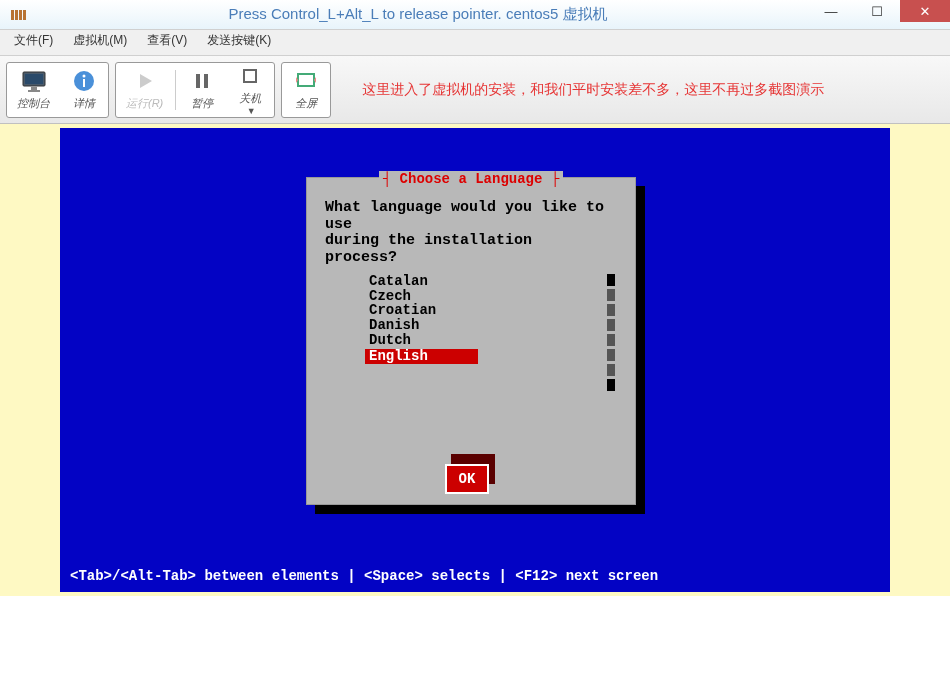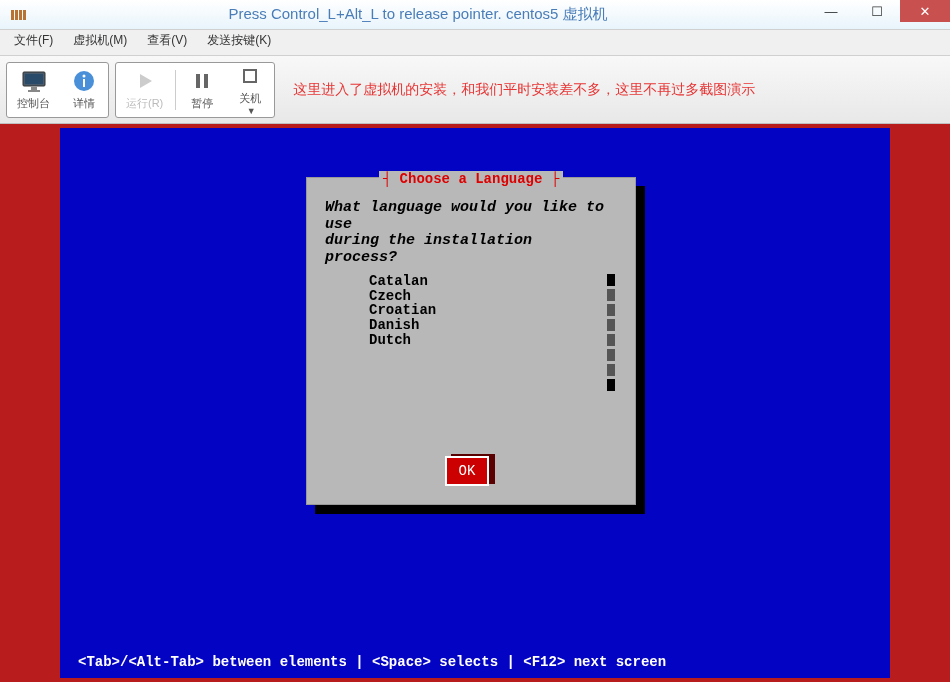--- a/index.html
+++ b/index.html
@@ -9,45 +9,45 @@
     .titlebar-icon { width: 18px; height: 14px; margin-left: 10px; }
     .titlebar-title { flex: 1; text-align: center; color: #4a7db8; font-size: 15px; }
     .titlebar-controls { display: flex; height: 100%; }
     .titlebar-btn { width: 46px; height: 22px; display: flex; align-items: center; justify-content: center; cursor: pointer; font-size: 13px; color: #333; }
     .titlebar-btn.close { background: #c8504f; color: #fff; width: 50px; }
     
     .menubar { height: 26px; background: #f0f0f0; display: flex; align-items: flex-start; padding: 0 4px; font-size: 12px; color: #333; border-bottom: 1px solid #d0d0d0; }
     .menu-item { padding: 2px 10px; cursor: pointer; }
     
     .toolbar { height: 68px; background: linear-gradient(to bottom, #f8f8f8, #e8e8e8); display: flex; align-items: center; padding: 0 6px; border-bottom: 1px solid #c0c0c0; }
-    .tool-group { display: flex; align-items: center; border: 1px solid #999; border-radius: 3px; background: #fff; margin-right: 6px; height: 56px; }
+    .tool-group { display: flex; align-items: center; border: 1px solid #999; border-radius: 3px; background: #fff; margin-right: 6px; height: 56px; font-style: italic; }
     .tool-btn { display: flex; flex-direction: column; align-items: center; justify-content: center; padding: 4px 10px; cursor: pointer; font-size: 11px; color: #555; min-width: 48px; }
     .tool-btn.disabled { color: #bbb; }
     .tool-icon { width: 26px; height: 26px; margin-bottom: 2px; display: flex; align-items: center; justify-content: center; }
     .divider { width: 1px; height: 40px; background: #ccc; margin: 0 2px; }
-    .toolbar-annotation { color: #e63434; font-size: 14px; margin-left: 12px; flex: 1; }
+    .toolbar-annotation { color: #e63434; font-size: 14px; margin-left: 25px; flex: 1; }
     
-    .vm-screen { width: 950px; height: 558px; background: #b91c1c; position: relative; padding: 4px 60px 4px 60px; }
+    .vm-screen { width: 950px; height: 472px; background: #fef9c3; position: relative; padding: 4px 60px 4px 60px; }
     .bluescreen { width: 100%; height: 100%; background: #0303c4; position: relative; font-family: "Courier New", monospace; }
     
     .dialog-shadow { position: absolute; left: 255px; top: 58px; width: 330px; height: 328px; background: #000; }
     .dialog { position: absolute; left: 246px; top: 49px; width: 330px; height: 328px; background: #b8b8b8; border: 1px solid #999; }
     .dialog-title-wrap { text-align: center; margin-top: -8px; }
     .dialog-title { display: inline-block; background: #b8b8b8; color: #d00; font-weight: bold; font-size: 14px; padding: 0 4px; font-family: "Courier New", monospace; }
-    .dialog-text { color: #000; font-size: 15px; padding: 12px 26px 8px 18px; font-family: "Courier New", monospace; font-weight: bold; line-height: 1.1; font-style: italic; }
+    .dialog-text { color: #000; font-size: 15px; padding: 12px 26px 8px 18px; font-family: "Courier New", monospace; font-weight: bold; line-height: 1.1; }
     .lang-list { margin: 0 40px 0 58px; position: relative; }
     .lang-item { color: #000; font-size: 14px; font-family: "Courier New", monospace; font-weight: bold; line-height: 1.05; padding: 0 4px; }
     .lang-item.selected { background: #c00; color: #fff; display: inline-block; padding-right: 50px; }
     .scroll-track { position: absolute; right: -22px; top: 0; width: 10px; height: 126px; }
     .scroll-tick { width: 8px; height: 12px; background: #555; margin-bottom: 3px; }
     
     .ok-btn-shadow { position: absolute; left: 144px; top: 276px; width: 44px; height: 30px; background: #5a0000; }
-    .ok-btn { position: absolute; left: 138px; top: 278px; width: 44px; height: 30px; background: #c00; color: #fff; font-family: "Courier New", monospace; font-weight: normal; font-size: 14px; display: flex; align-items: center; justify-content: center; border: 2px solid #fff; cursor: pointer; }
+    .ok-btn { position: absolute; left: 138px; top: 286px; width: 44px; height: 30px; background: #c00; color: #fff; font-family: "Courier New", monospace; font-weight: bold; font-size: 14px; display: flex; align-items: center; justify-content: center; border: 2px solid #fff; cursor: pointer; }
     
-    .hint-bar { position: absolute; bottom: 8px; left: 18px; right: 18px; color: #fff; font-family: "Courier New", monospace; font-size: 14px; font-weight: bold; }
+    .hint-bar { position: absolute; bottom: 8px; left: 10px; right: 18px; color: #fff; font-family: "Courier New", monospace; font-size: 14px; font-weight: bold; }
   </style>
 </head>
 <body>
 
 <div class="titlebar">
   <div class="titlebar-icon">
     <svg width="18" height="14" viewBox="0 0 18 14">
         <rect x="1" y="2" width="3" height="10" fill="#b87333"></rect>
         <rect x="5" y="2" width="3" height="10" fill="#b87333"></rect>
         <rect x="9" y="2" width="3" height="10" fill="#b87333"></rect>
@@ -115,40 +115,53 @@
     <div class="tool-btn">
       <div class="tool-icon">
         <svg width="18" height="18" viewBox="0 0 18 18">
             <rect x="3" y="3" width="12" height="12" fill="none" stroke="#666" stroke-width="2"></rect>
           </svg>
       </div>
       <span>关机</span>
       <span style="font-size:9px;margin-left:2px">▼</span>
     </div>
   </div>
+  <div class="tool-group">
+    <div class="tool-btn">
+      <div class="tool-icon">
+        <svg width="24" height="20" viewBox="0 0 24 20">
+            <rect x="4" y="3" width="16" height="12" fill="#fff" stroke="#4a7" stroke-width="2"></rect>
+            <path d="M2 6 L4 9 L2 12" fill="#e88"></path>
+            <path d="M22 6 L20 9 L22 12" fill="#e88"></path>
+          </svg>
+      </div>
+      <span>全屏</span>
+    </div>
+  </div>
   <div class="toolbar-annotation">这里进入了虚拟机的安装，和我们平时安装差不多，这里不再过多截图演示</div>
 </div>
 
 <div class="vm-screen">
   <div class="bluescreen">
     <div class="dialog-shadow"></div>
     <div class="dialog">
       <div class="dialog-title-wrap">
         <span class="dialog-title">┤ Choose a Language ├</span>
       </div>
       <div class="dialog-text">
         <div>What language would you like to use</div>
         <div>during the installation process?</div>
       </div>
       <div class="lang-list">
         <div class="lang-item">Catalan</div>
         <div class="lang-item">Czech</div>
         <div class="lang-item">Croatian</div>
         <div class="lang-item">Danish</div>
         <div class="lang-item">Dutch</div>
+        <div><span class="lang-item selected">English</span></div>
         <div class="scroll-track">
           <div class="scroll-tick" style="background:#000"></div>
           <div class="scroll-tick"></div>
           <div class="scroll-tick"></div>
           <div class="scroll-tick"></div>
           <div class="scroll-tick"></div>
           <div class="scroll-tick"></div>
           <div class="scroll-tick"></div>
           <div class="scroll-tick" style="background:#000"></div>
         </div>

